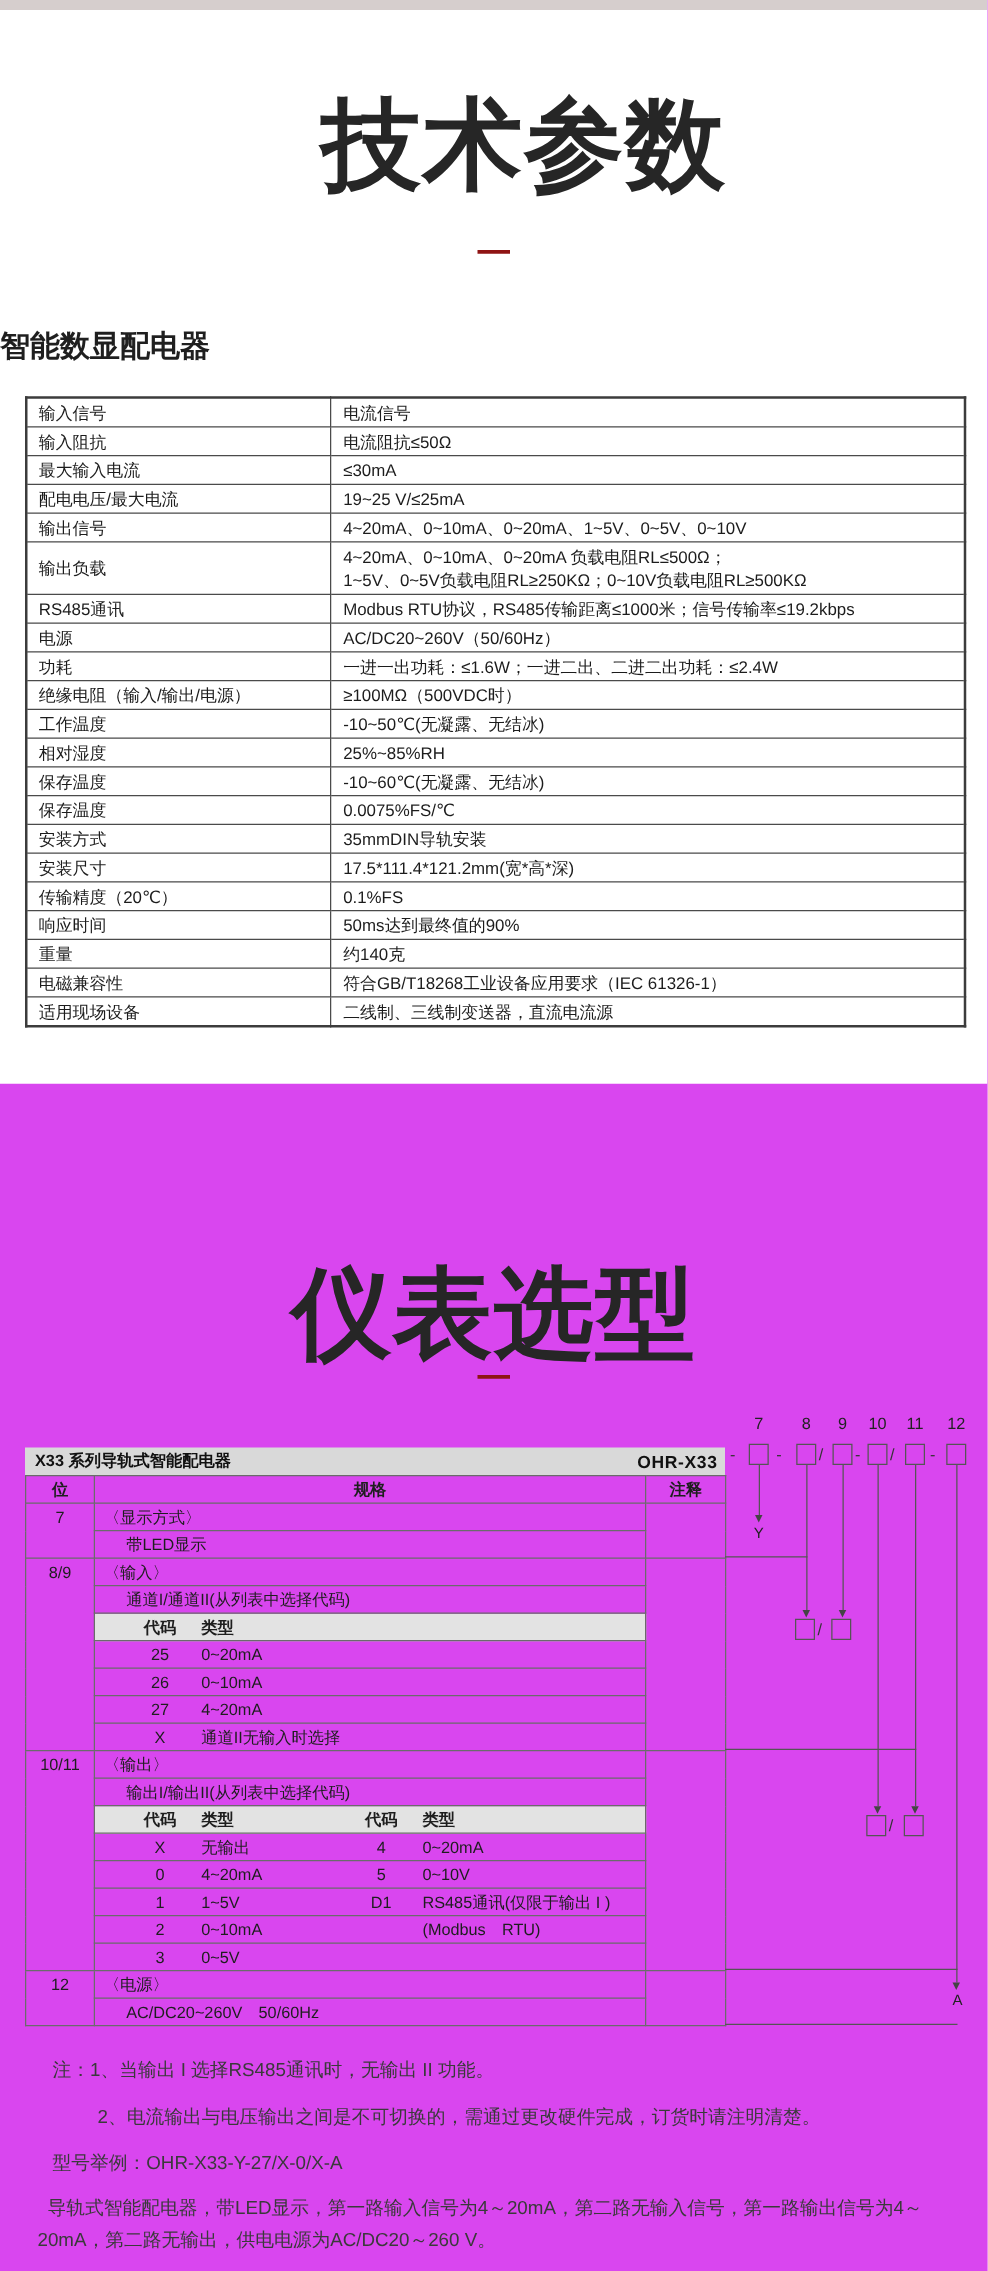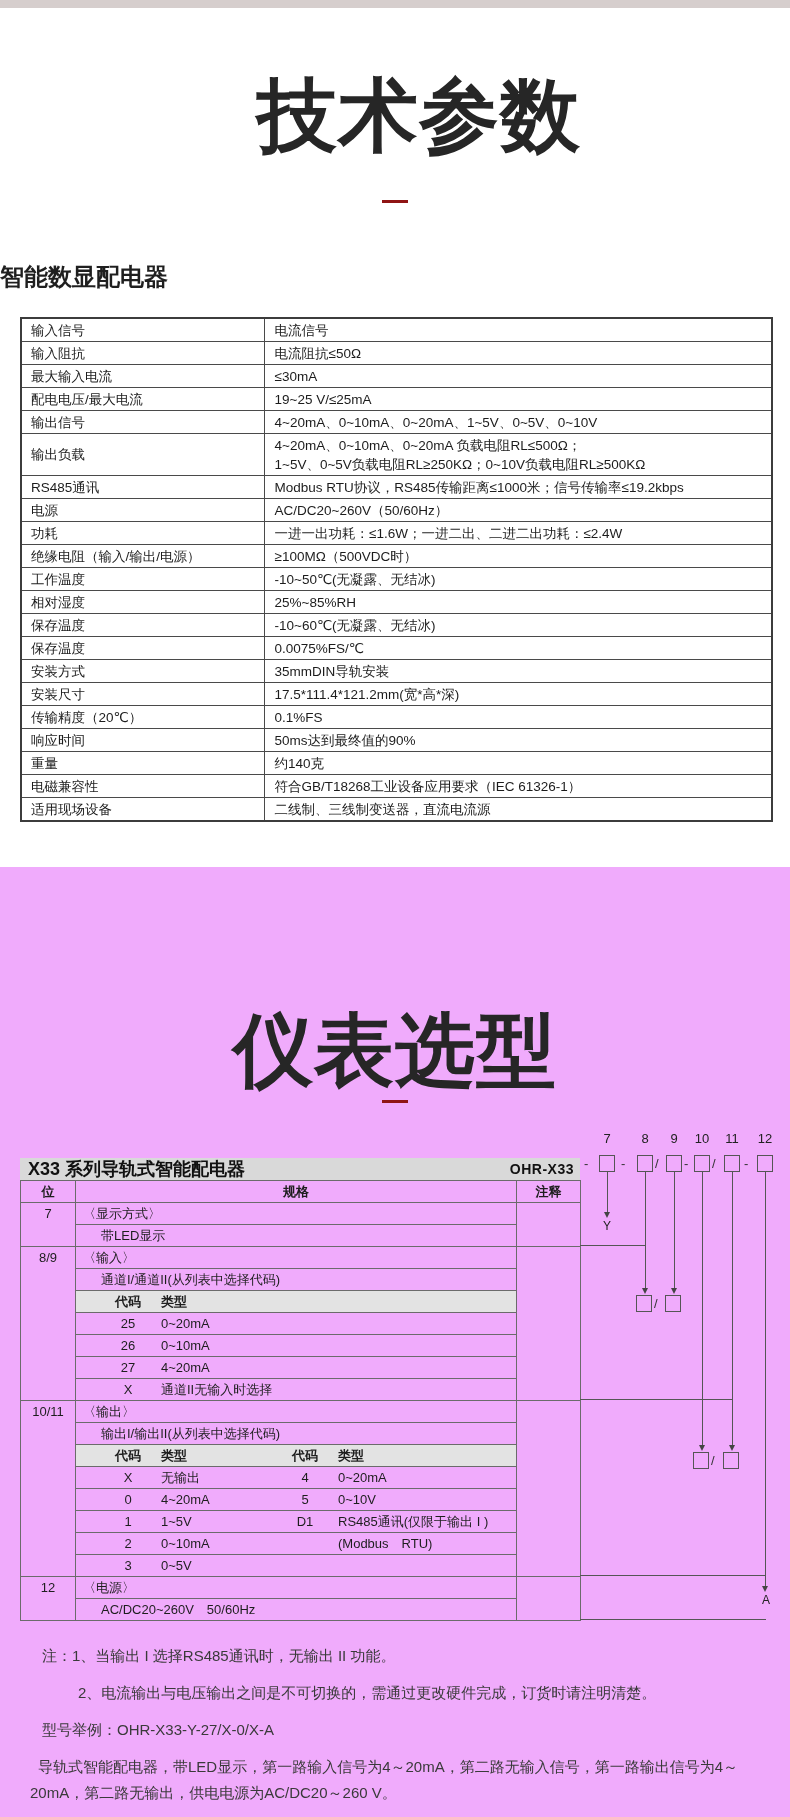--- a/index.html
+++ b/index.html
@@ -18,29 +18,29 @@
   .subtitle{margin:58px 0 0;text-align:left;font-size:24px;font-weight:bold;color:#1f1f1f;}
 
   table.spec-table{border-collapse:collapse;table-layout:fixed;width:751px;
     margin:24px 0 0 20px;border:2px solid #3c3c3c;}
   table.spec-table td{border:1px solid #4a4a4a;font-size:13.5px;line-height:19px;
     padding:1.5px 10px;color:#1c1c1c;vertical-align:middle;word-break:break-all;}
   table.spec-table td.lbl{padding-left:9px;}
   .v2:empty{display:none;}
 
   
-  .sec2{position:absolute;top:867px;left:0;width:790px;height:950px;background:#f0abfc;}
+  .sec2{position:absolute;top:867px;left:0;width:790px;height:950px;background:#d946ef;}
   .big-title2{position:absolute;top:88px;left:0;width:790px;text-align:center;
     font-size:80px;font-weight:900;color:#262626;line-height:1.05;letter-spacing:1px;}
   .red-dash2{position:absolute;top:233px;left:382px;width:26px;height:3px;background:#8f1414;}
 
   .sel-bar{position:absolute;left:20px;top:291px;width:560px;height:22px;background:#d9d9d9;
     display:flex;align-items:center;justify-content:space-between;box-sizing:border-box;
     padding:0 6px 0 8px;}
-  .sel-bar .t{font-size:18px;font-weight:bold;color:#111;}
+  .sel-bar .t{font-size:13px;font-weight:bold;color:#111;}
   .sel-bar .m{font-size:14px;font-weight:bold;color:#111;letter-spacing:.5px;}
 
   table.sel-table{position:absolute;left:20px;top:313px;width:560px;border-collapse:collapse;
     table-layout:fixed;border:1px solid #555;}
   table.sel-table td{border:1px solid #6b6b6b;font-size:13px;height:21px;line-height:21px;
     padding:0;color:#1e1e1e;vertical-align:middle;}
   table.sel-table td.pos{text-align:center;vertical-align:top;padding-top:2px;line-height:18px;}
   table.sel-table td.hdr{font-weight:bold;text-align:center;vertical-align:middle;padding-top:0;}
   table.sel-table td.shade{background:#e3e3e3;}
   .h0{padding-left:7px;}

